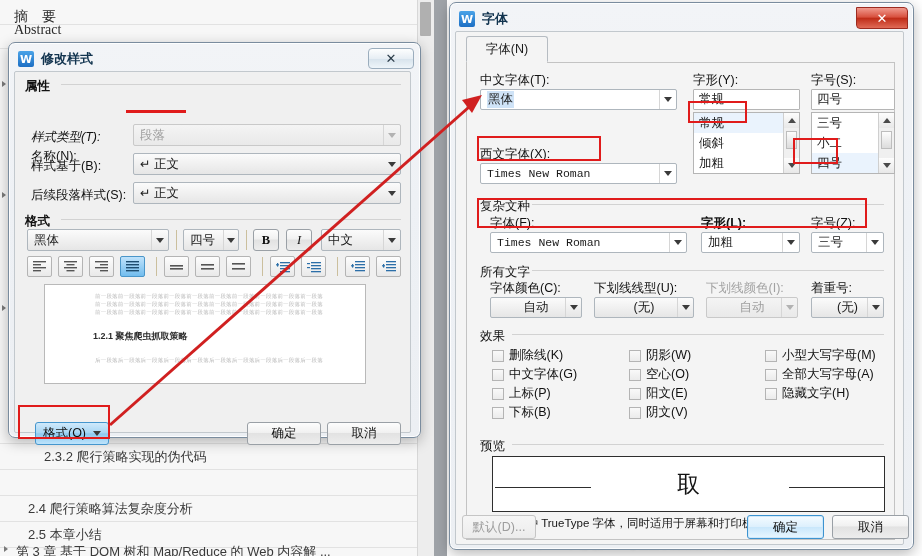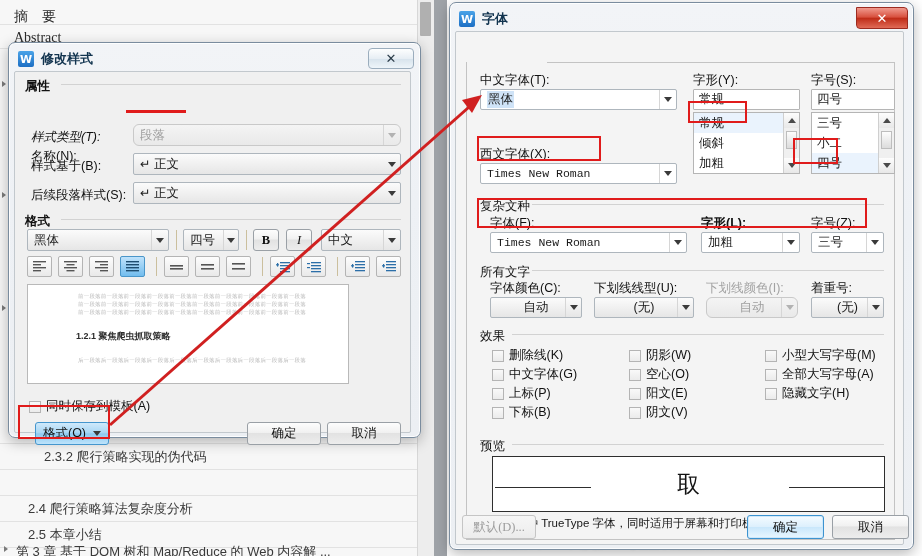--- a/index.html
+++ b/index.html
@@ -90,21 +90,21 @@
   .field.gray { background:#f0f0f0; color:#9a9a9a; border-color:#cfcfcf; }
 
   .combo {
     position:absolute; border:1px solid #aeb6bd; border-radius:2px;
     background:#fff;
     font-size:12.5px; color:#1a1a1a;
     display:flex; align-items:center; padding-left:6px; white-space:nowrap; overflow:hidden;
   }
   .combo.mono { font-family:"Liberation Mono","DejaVu Sans Mono",monospace; font-size:11.5px; }
   .combo.btnlike { background:linear-gradient(180deg,#fbfbfb,#e6e6e6); }
-  .combo.dis { color:#9f9f9f; background:linear-gradient(180deg,#f4f4f4,#e9e9e9); border-color:#c9c9c9;border-radius:6px; }
+  .combo.dis { color:#9f9f9f; background:linear-gradient(180deg,#f4f4f4,#e9e9e9); border-color:#c9c9c9; }
   .combo .arrow {
     position:absolute; right:0; top:0; bottom:0; width:17px;
     display:flex; align-items:center; justify-content:center;
   }
   .combo.sep .arrow { border-left:1px solid #d6d6d6; }
   .caret {
     width:0;height:0;border-left:4px solid transparent;border-right:4px solid transparent;
     border-top:5px solid #3a3a3a;
   }
   .caret.dis { border-top-color:#b2b2b2; }
@@ -136,21 +136,21 @@
     background:linear-gradient(180deg,#fdfdfd 0%,#f1f1f1 45%,#e2e2e2 50%,#ededed 100%);
     font-size:12.5px; color:#111;
     display:flex; align-items:center; justify-content:center;
     font-family:"Liberation Sans","DejaVu Sans",sans-serif;
   }
   .btn.primary {
     border:1px solid #3c93d0; box-shadow:0 0 0 1px #cfe8fa inset;
     background:linear-gradient(180deg,#f4fbff 0%,#ddf0fd 48%,#c9e7fb 52%,#e9f7ff 100%);
   }
   .btn.disabled { color:#9d9d9d; border-color:#c5c5c5;
-                  background:linear-gradient(180deg,#f6f6f6,#ececec);font-family:Liberation Serif, serif; }
+                  background:linear-gradient(180deg,#f6f6f6,#ececec); }
   .btn.blue {
     border:1px solid #4596cd;
     background:linear-gradient(180deg,#cfe9fb 0%,#a9d7f4 45%,#8ec9ef 52%,#bde3fb 100%);
   }
 
   .closebtn {
     position:absolute; width:46px; height:21px; right:3px; top:2px;
     border:1px solid #9badbd; border-radius:4px;
     background:linear-gradient(180deg,#fdfefe 0%,#e7eef4 50%,#d7e3ec 52%,#eef5fa 100%);
     display:flex;align-items:center;justify-content:center;
@@ -206,21 +206,21 @@
   .ttf-note { position:absolute; font-size:11.5px; color:#161616; white-space:nowrap; }
 </style>
 </head>
 <body>
 
 <div id="doc-bg">
   <div class="doc-page">
     <div class="doc-nav"></div>
 
     <div class="lbl" style="left:14px; top:8px; font-size:14px; color:#2b2b2b;">摘　要</div>
-    <div class="lbl" style="left:14px; top:30px; font-size:14px; color:#2b2b2b; font-family:'Liberation Serif',serif;">Abstract</div>
+    <div class="lbl" style="left:14px; top:22px; font-size:14px; color:#2b2b2b; font-family:'Liberation Serif',serif;">Abstract</div>
 
     <div class="nav-line" style="top:24px;"></div>
     <div class="nav-line" style="top:48px;"></div>
     <div class="nav-line" style="top:443px;"></div>
     <div class="nav-line" style="top:469px;"></div>
     <div class="nav-line" style="top:495px;"></div>
     <div class="nav-line" style="top:521px;"></div>
     <div class="nav-line" style="top:547px;"></div>
 
     <div class="nav-item" style="left:44px; top:448px;">2.3.2  爬行策略实现的伪代码</div>
@@ -424,52 +424,49 @@
             <rect x="4" y="0" width="10" height="1.3"></rect>
             <rect x="4" y="3" width="10" height="1.3"></rect>
             <rect x="4" y="6" width="10" height="1.3"></rect>
             <rect x="4" y="9" width="10" height="1.3"></rect>
             <rect x="0" y="4.2" width="3" height="1.2"></rect>
             <rect x="1" y="3" width="1.2" height="3.6"></rect>
           </g>
         </svg>
     </div>
 
-    <div class="prevbox" style="left:12px; top:212px; width:322px; height:100px;">
+    <div class="prevbox" style="left:29px; top:212px; width:322px; height:100px;">
       <div class="fakeline" style="left:50px; top:8px;">前一段落前一段落前一段落前一段落前一段落前一段落前一段落前一段落前一段落前一段落</div>
       <div class="fakeline" style="left:50px; top:16px;">前一段落前一段落前一段落前一段落前一段落前一段落前一段落前一段落前一段落前一段落</div>
       <div class="fakeline" style="left:50px; top:24px;">前一段落前一段落前一段落前一段落前一段落前一段落前一段落前一段落前一段落前一段落</div>
       <div class="prevhead" style="left:48px; top:45px;">1.2.1  聚焦爬虫抓取策略</div>
       <div class="fakeline" style="left:50px; top:72px;">后一段落后一段落后一段落后一段落后一段落后一段落后一段落后一段落后一段落后一段落</div>
     </div>
 
-    <div class="cbrow" style="left:14px; top:326px;">
-      <span class="cbox"></span>
-      <span>同时保存到模板(A)</span>
-    </div>
 
     <div class="btn blue" style="left:20px; top:350px; width:74px; height:23px;">
       <span>格式(O)</span>
       <i class="caret" style="margin-left:7px;"></i>
     </div>
     <div class="btn" style="left:232px; top:350px; width:74px; height:23px;">确定</div>
     <div class="btn" style="left:312px; top:350px; width:74px; height:23px;">取消</div>
   </div>
 </div>
 
 <div class="dlg" style="left:449px; top:2px; width:465px; height:548px;">
 
   <div class="dlg-title">
     <span class="wps-ico">W</span>
     <span>字体</span>
     <div class="closebtn red">✕</div>
   </div>
 
   <div class="dlg-body" style="position:absolute; left:5px; top:28px; width:449px; height:514px; background:#f4f4f4;">
 
+    <div class="tab active" style="left:10px; top:4px; width:82px;">字体(N)</div>
     <div style="position:absolute; left:10px; top:30px; width:429px; height:478px; border:1px solid #c3c3c3; background:#f4f4f4;"></div>
     <div style="position:absolute; left:11px; top:29px; width:80px; height:2px; background:#f4f4f4;"></div>
 
     <div class="lbl" style="left:24px; top:40px;">中文字体(T):</div>
     <div class="combo sep" style="left:24px; top:57px; width:197px; height:21px;">
       <span style="background:#cfe3f7; padding:0 1px;">黑体</span>
       <span class="arrow">
           <i class="caret"></i>
         </span>
     </div>

